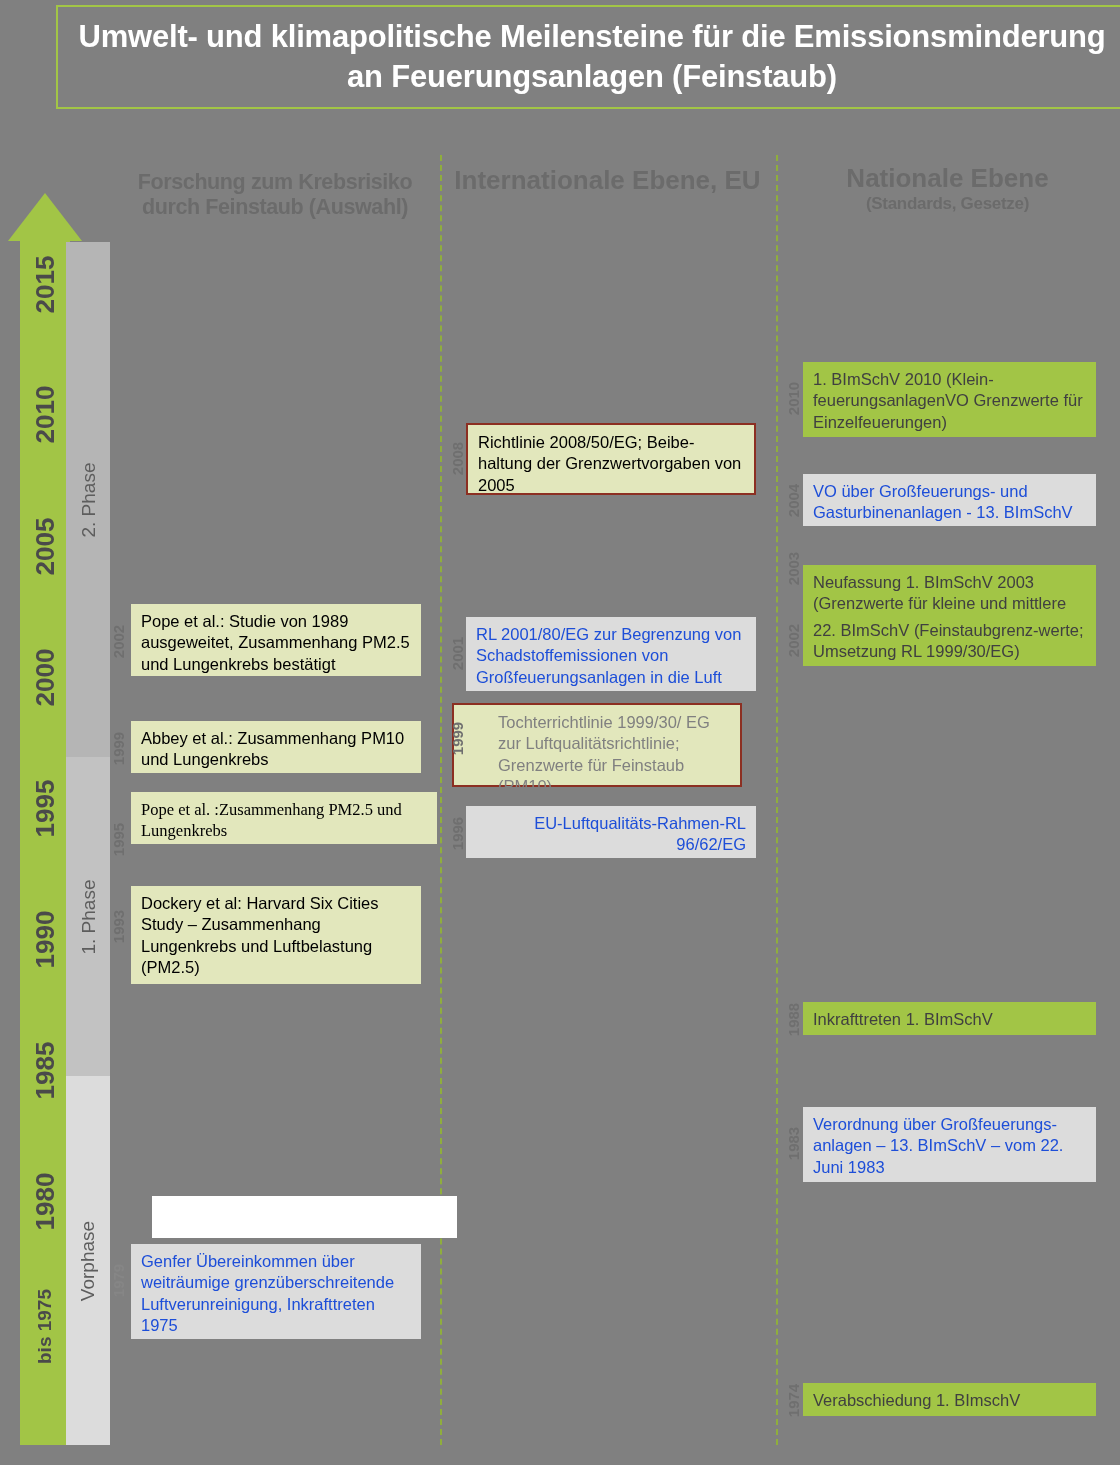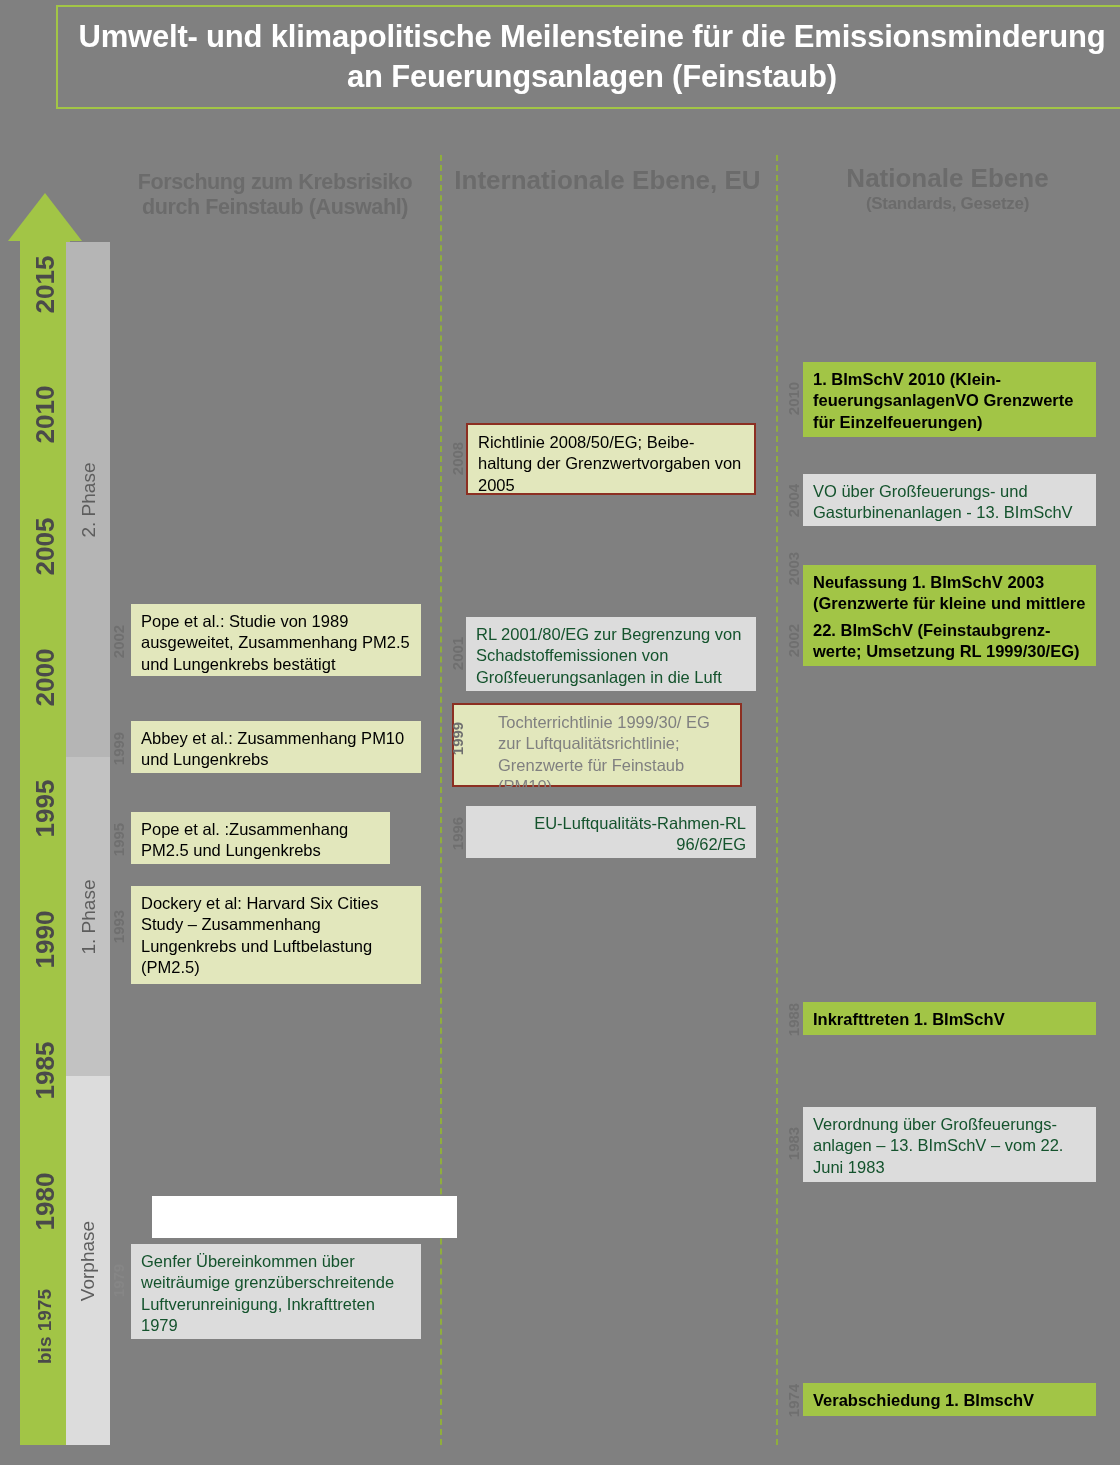--- a/index.html
+++ b/index.html
@@ -133,22 +133,22 @@
   .event {
     position: absolute;
     box-sizing: border-box;
     padding: 7px 10px 8px 10px;
     font-size: 16.5px;
     line-height: 1.30;
   }
   .event .evt-text { display: block; }
 
   .theme-pale  { background: #e2e7bc; color: #000000; }
-  .theme-green { background: #a2c546; color: #000000; font-weight: bold; }
-  .theme-gray  { background: #dcdcdc; color: #14532d; }
+  .theme-green { background: #a2c546; color: #404040; }
+  .theme-gray  { background: #dcdcdc; color: #1d4ed8; }
   .theme-pale-gray { background: #e2e7bc; color: #808080; }
   .bordered { border: 2px solid #8c2f22; }
   .theme-white { background: #ffffff; }
 
   .evt-year {
     position: absolute;
     color: #6f6f6f;
     font-size: 15px;
     font-weight: bold;
     transform: rotate(-90deg);
@@ -205,34 +205,34 @@
 <div class="event theme-pale" style="left:131px; top:604px; width:290px; height:72px;">
   <span class="evt-text">Pope et al.: Studie von 1989 ausgeweitet, Zusammenhang PM2.5 und Lungenkrebs bestätigt</span>
 </div>
 <div class="evt-year" style="left:88px; top:633px;">2002</div>
 
 <div class="event theme-pale" style="left:131px; top:721px; width:290px; height:52px;">
   <span class="evt-text">Abbey et al.: Zusammenhang PM10 und Lungenkrebs</span>
 </div>
 <div class="evt-year" style="left:88px; top:740px;">1999</div>
 
-<div class="event theme-pale" style="left:131px; top:812px; width:259px; height:52px;">
+<div class="event theme-pale" style="left:131px; top:792px; width:306px; height:52px;font-family:Liberation Serif, serif;">
   <span class="evt-text">Pope et al. :Zusammenhang PM2.5 und Lungenkrebs</span>
 </div>
 <div class="evt-year" style="left:88px; top:831px;">1995</div>
 
 <div class="event theme-pale" style="left:131px; top:886px; width:290px; height:98px;">
   <span class="evt-text">Dockery et al: Harvard Six Cities Study – Zusammenhang Lungenkrebs und Luftbelastung (PM2.5)</span>
 </div>
 <div class="evt-year" style="left:88px; top:918px;">1993</div>
 
 <div class="event theme-white" style="left:152px; top:1196px; width:305px; height:42px;"></div>
 
 <div class="event theme-gray" style="left:131px; top:1244px; width:290px; height:95px;">
-  <span class="evt-text">Genfer Übereinkommen über weiträumige grenzüberschreitende Luftverunreinigung, Inkrafttreten 1979</span>
+  <span class="evt-text">Genfer Übereinkommen über weiträumige grenzüberschreitende Luftverunreinigung, Inkrafttreten 1975</span>
 </div>
 <div class="evt-year faint" style="left:88px; top:1272px;">1979</div>
 
 <div class="event theme-pale bordered" style="left:466px; top:423px; width:290px; height:72px;">
   <span class="evt-text">Richtlinie 2008/50/EG; Beibe-haltung der Grenzwertvorgaben von 2005</span>
 </div>
 <div class="evt-year" style="left:427px; top:450px;">2008</div>
 
 <div class="event theme-gray" style="left:466px; top:617px; width:290px; height:74px;">
   <span class="evt-text">RL 2001/80/EG zur Begrenzung von Schadstoffemissionen von Großfeuerungsanlagen in die Luft</span>

